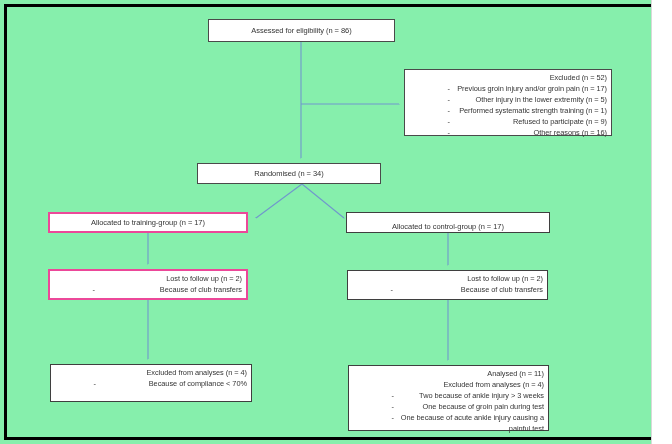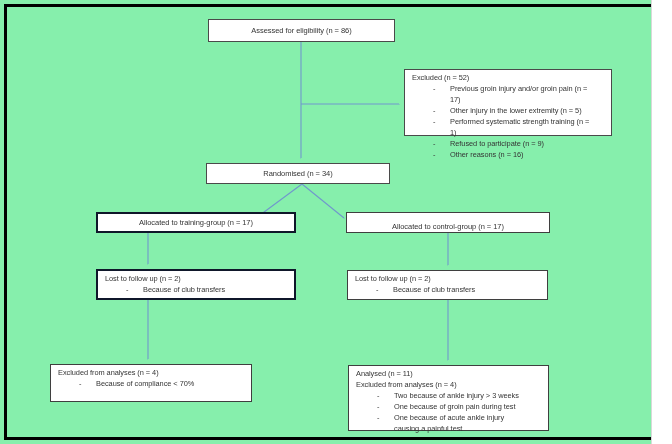--- a/index.html
+++ b/index.html
@@ -20,27 +20,27 @@
   .box {
     position:absolute;
     box-sizing:border-box;
     background:#ffffff;
     font-size:7.4px;
     line-height:11px;
     letter-spacing:-0.05px;
   }
   .thin  { border:1px solid #4a4a4a; }
   .mid   { border:1.5px solid #3f3f3f; }
-  .bold  { border:2px solid #0f172a;margin-left:48px; }
+  .bold  { border:2px solid #ec4899; }
   .center {
     display:flex; align-items:center; justify-content:center;
     text-align:center;
     font-size:7.5px;
   }
-  .list { padding:2px 17px 2px 6px; }
+  .list { padding:2px 4px 2px 6px;text-align:right; }
   .box-title { padding-left:1px; }
   .bullet { display:flex; padding-left:22px; }
   .bullet .dash { width:17px; flex:none; }
   .bullet .btxt { flex:1; }
   .arrows {
     position:absolute; left:0; top:0; width:672px; height:444px;
     pointer-events:none;
   }
 </style>
 </head>
@@ -89,21 +89,21 @@
           <span class="dash">-</span>
           <span class="btxt">Refused to participate (n = 9)</span>
         </div>
         <div class="bullet">
           <span class="dash">-</span>
           <span class="btxt">Other reasons (n = 16)</span>
         </div>
       </div>
   </div>
 
-  <div class="box center thin" style="left:206px;top:163px;width:184px;height:21px;">
+  <div class="box center thin" style="left:197px;top:163px;width:184px;height:21px;">
     <span>Randomised (n = 34)</span>
   </div>
 
   <div class="box center bold" style="left:48px;top:212px;width:200px;height:21px;">
     <span>Allocated to training-group (n = 17)</span>
   </div>
 
   <div class="box center mid" style="left:346px;top:212px;width:204px;height:21px;align-items:flex-end;">
     <span>Allocated to control-group (n = 17)</span>
   </div>

